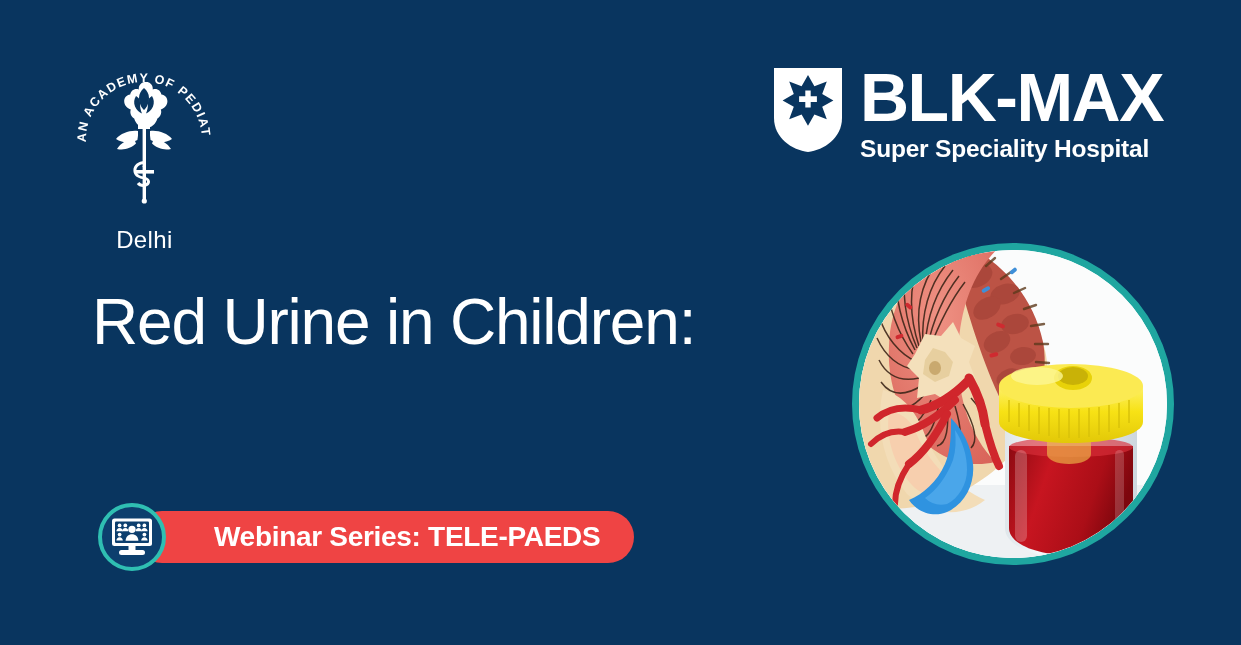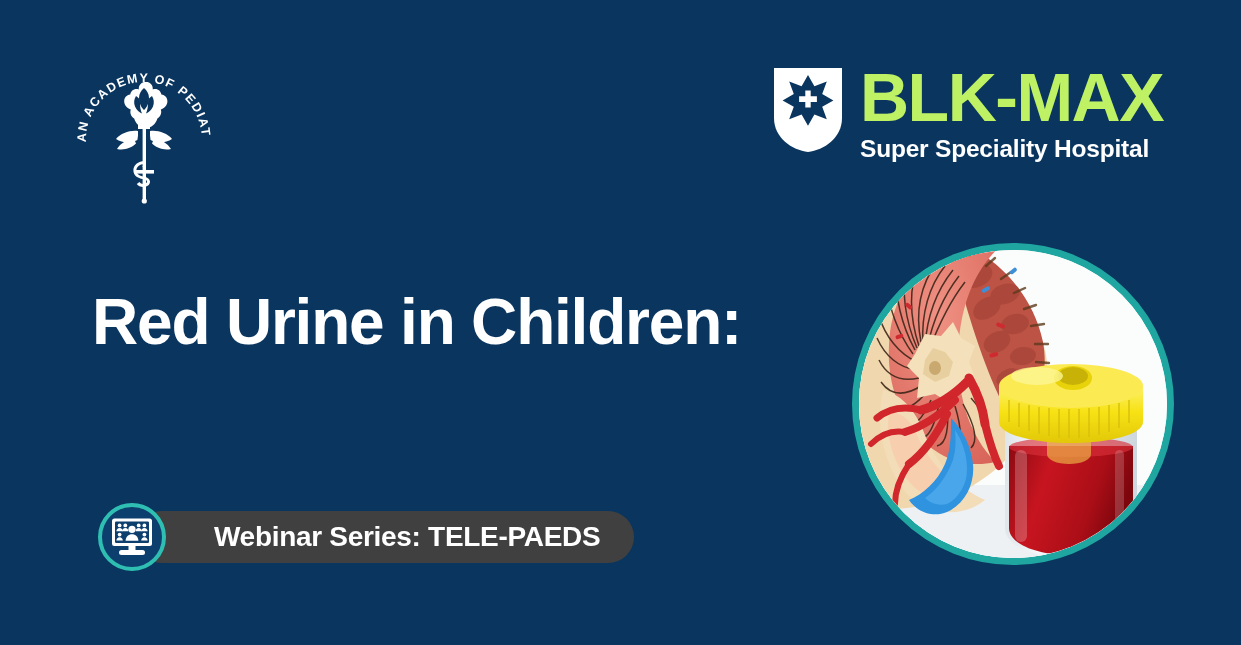--- a/index.html
+++ b/index.html
@@ -53,21 +53,21 @@
     height: 88px;
     margin-right: 16px;
     flex: 0 0 auto;
   }
   #blk-text {
     display: flex;
     flex-direction: column;
     align-items: flex-start;
   }
   #blk-wordmark {
-    color: #bef264;
+    color: #ffffff;
     font-family: "Liberation Sans", sans-serif;
     font-weight: bold;
     font-size: 68px;
     line-height: 0.92;
     letter-spacing: -1.5px;
     white-space: nowrap;
   }
   #blk-tagline {
     color: #ffffff;
     font-family: Liberation Sans, sans-serif;
@@ -81,41 +81,41 @@
   
   #title-block {
     position: absolute;
     left: 92px;
     top: 287px;
     width: 740px;
   }
   .title-line {
     color: #ffffff;
     font-family: "Liberation Sans", sans-serif;
-    font-weight: bold;
+    font-weight: normal;
     font-size: 64px;
     line-height: 1.12;
     letter-spacing: -1.2px;
     white-space: nowrap;
   }
 
   
   #badge {
     position: absolute;
     left: 98px;
     top: 503px;
     height: 68px;
   }
   #badge-pill {
     position: absolute;
     left: 38px;
     top: 8px;
     height: 52px;
     border-radius: 26px;
-    background: #404040;
+    background: #ef4444;
     display: flex;
     align-items: center;
     padding: 0 34px 0 78px;
     box-sizing: border-box;
   }
   #badge-label {
     color: #ffffff;
     font-family: "Liberation Sans", sans-serif;
     font-size: 28px;
     font-weight: bold;
@@ -201,20 +201,21 @@
         <rect x="70.6" y="118" width="3.4" height="34"></rect>
         <path d="M63 122 h19 v3.6 h-19 z"></path>
         <path d="M72.4 116 c-5 0 -8 3 -8 6.4 c0 3.4 3 5.4 7 6
                  c4 0.6 6.6 2.6 6.6 5.4 c0 3 -2.8 5.2 -6.6 5.2
                  c-3 0 -5.4 -1.2 -6.6 -3 l2.6 -2 c0.8 1.2 2.2 2 4 2
                  c2.2 0 3.6 -1 3.6 -2.4 c0 -1.4 -1.4 -2.2 -4.2 -2.6
                  c-5 -0.8 -9.4 -3.6 -9.4 -8.6 c0 -5 4.4 -9.4 11.6 -9.4 z"></path>
         <circle cx="72.3" cy="153" r="2.6"></circle>
       </g>
     </svg>
+    <div id="iap-delhi">Delhi</div>
   </div>
 
   <div id="blk-logo">
     <svg id="blk-shield" viewBox="0 0 72 88" aria-hidden="true">
       <path d="M2 2 h68 v50 c0 20 -18 32 -34 34 c-16 -2 -34 -14 -34 -34 z" fill="#ffffff"></path>
 
       <path fill="#09355f" d="
         M36 9
         l6.4 11.2 l12.4 -4.6 l-4.6 12.4 l11.2 6.4 l-11.2 6.4 l4.6 12.4 l-12.4 -4.6
         l-6.4 11.2 l-6.4 -11.2 l-12.4 4.6 l4.6 -12.4 l-11.2 -6.4 l11.2 -6.4

